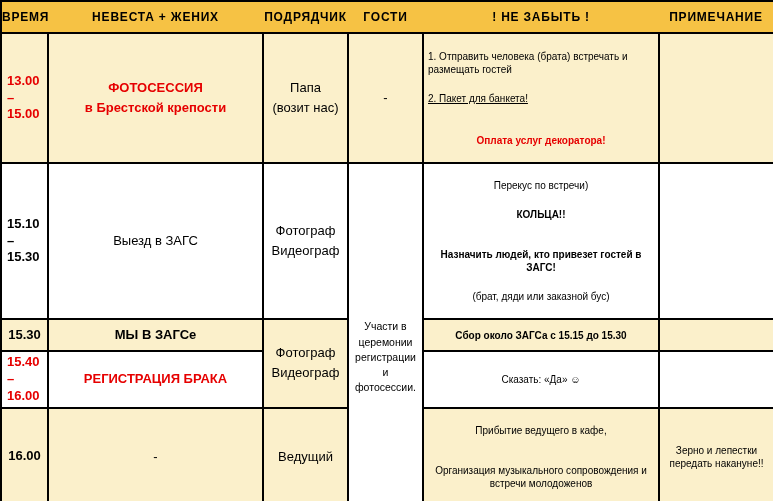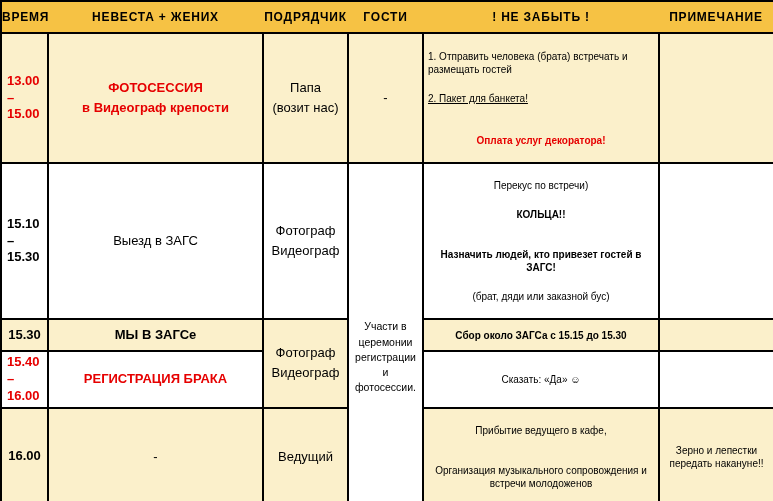--- a/index.html
+++ b/index.html
@@ -68,21 +68,21 @@
       <th>! НЕ ЗАБЫТЬ !</th>
       <th>ПРИМЕЧАНИЕ</th>
     </tr>
   </thead>
   <tbody>
 
     <tr class="cream" style="height:74px">
       <td class="time tl red">13.00 –
 15.00</td>
       <td class="bold red">ФОТОСЕССИЯ
-в Видеограф крепости</td>
+в Брестской крепости</td>
       <td>Папа
 (возит нас)</td>
       <td>-</td>
       <td class="rem vtop">
         <div class="left">1. Отправить человека (брата) встречать и размещать гостей</div>
         <div class="left u mt2">2. Пакет для банкета!</div>
         <div class="red bold mt16">Оплата услуг декоратора!</div>
       </td>
       <td></td>
     </tr>

